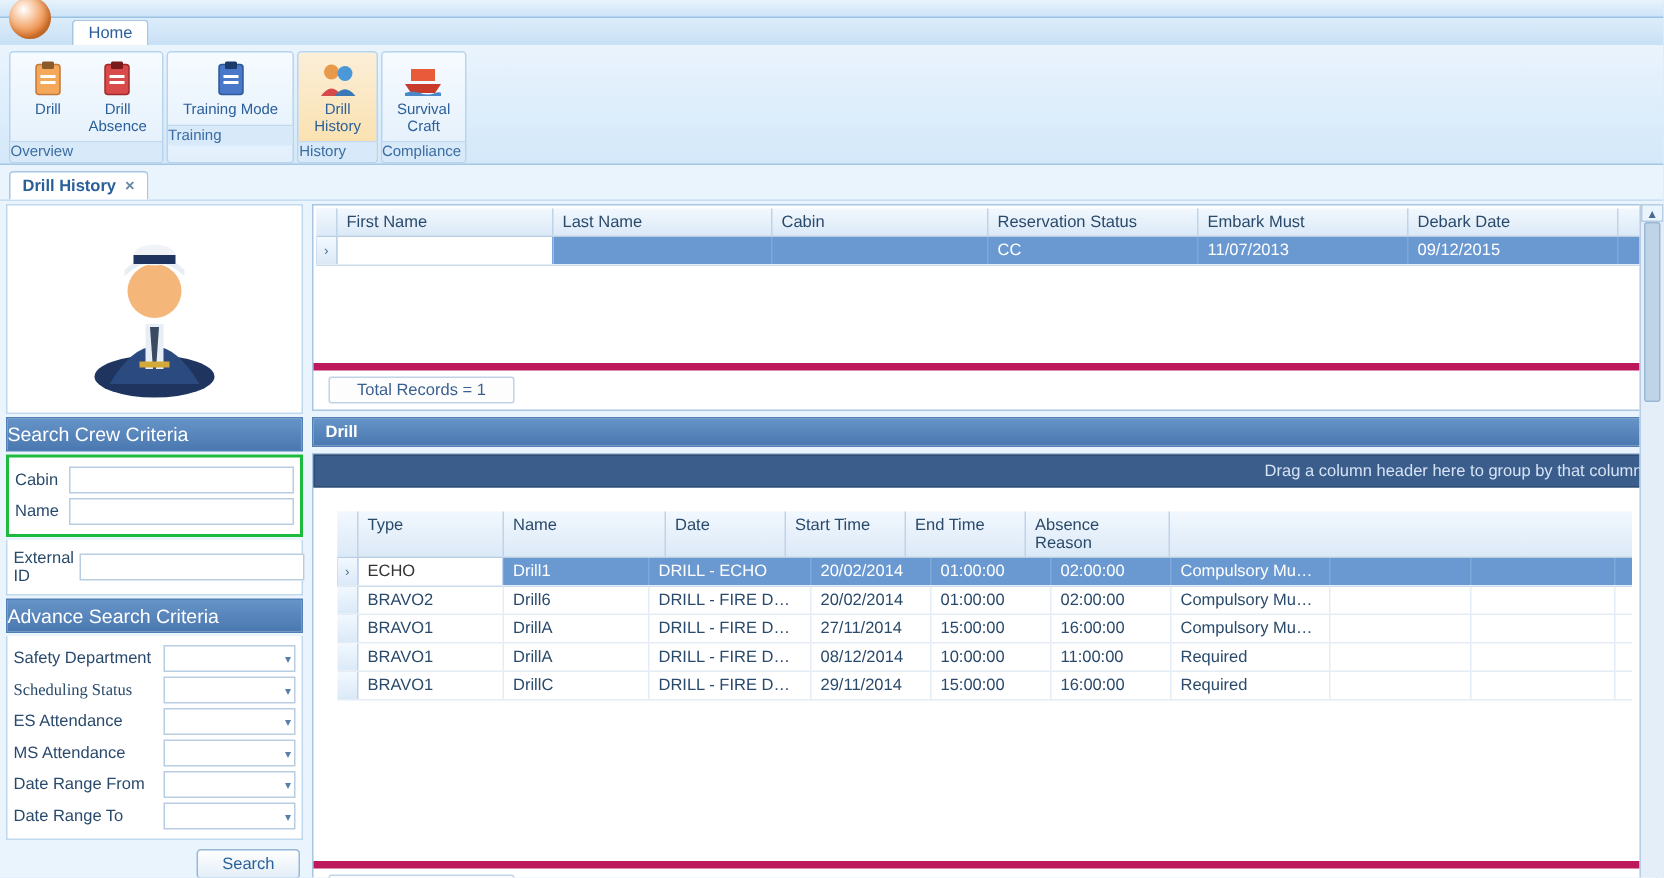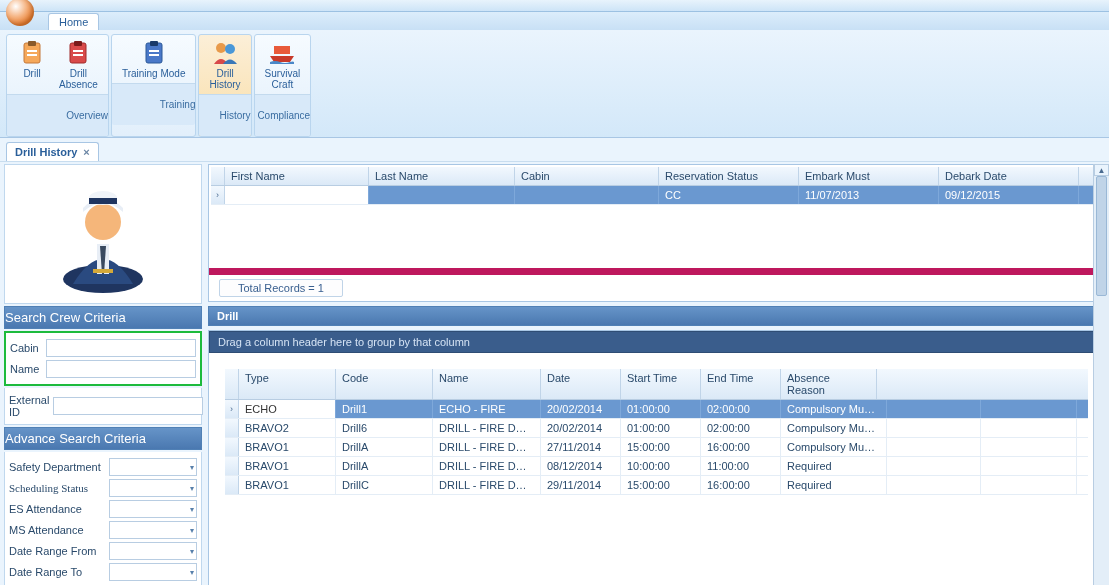--- a/index.html
+++ b/index.html
@@ -11,21 +11,21 @@
   .tabstrip { height: 18px; display: flex; align-items: flex-end; padding-left: 48px; background: linear-gradient(#dcedfb, #c8e0f5); }
   .tab { background: #fff; border: 1px solid #a8c6e4; border-bottom: none; border-radius: 3px 3px 0 0; padding: 2px 10px; font-size: 11px; color: #2a5f9a; }
 
   
   .ribbon { background: linear-gradient(#eaf4fd, #d3e8f9); border-bottom: 1px solid #a8c6e4; padding: 4px 6px 0; display: flex; gap: 2px; }
   .ribbon-group { background: linear-gradient(#f6fbff, #e2effb); border: 1px solid #b9d5ee; border-radius: 3px; display: flex; flex-direction: column; }
   .ribbon-items { display: flex; padding: 2px 4px; }
   .ribbon-btn { display: flex; flex-direction: column; align-items: center; padding: 2px 6px; min-width: 42px; cursor: pointer; border-radius: 2px; }
   .ribbon-icon { width: 28px; height: 28px; display: flex; align-items: center; justify-content: center; }
   .ribbon-label { font-size: 10px; color: #2a5f9a; text-align: center; line-height: 11px; margin-top: 1px; white-space: pre-line; }
-  .ribbon-group-label { font-size: 10px; color: #3a6da1; text-align: right; background: #d8e9f9; border-top: 1px solid #c3daee; padding: 15px 0; border-radius: 0 0 2px 2px; }
+  .ribbon-group-label { font-size: 10px; color: #3a6da1; text-align: left; background: #d8e9f9; border-top: 1px solid #c3daee; padding: 1px 0; border-radius: 0 0 2px 2px; }
 
   .selected-group { background: linear-gradient(#fcefd8, #f9dea8); }
 
   
   .doc-tabs { background: #eaf4fd; padding: 4px 6px 0; display: flex; }
   .doc-tab { background: #fff; border: 1px solid #a8c6e4; border-bottom: none; border-radius: 3px 3px 0 0; padding: 3px 8px; font-size: 11px; font-weight: bold; color: #2a5f9a; display: flex; align-items: center; gap: 6px; }
   .close-x { color: #6a85a4; cursor: pointer; }
 
   .workspace { background: #eaf4fd; border-top: 1px solid #c8ddef; padding: 2px 4px; display: flex; gap: 6px; height: 475px; }
 
@@ -47,25 +47,25 @@
   .right-panel { flex: 1; display: flex; flex-direction: column; gap: 4px; position: relative; }
   .grid-box { background: #fff; border: 1px solid #a8c6e4; }
   .grid-header-row { display: flex; background: linear-gradient(#f2f8fe, #dbe9f7); border-bottom: 1px solid #b8cde2; }
   .grid-header-cell { border-right: 1px solid #c0d4e8; padding: 3px 6px; font-size: 11px; color: #2a4a6b; }
   .grid-row { display: flex; border-bottom: 1px solid #e4edf6; }
   .grid-row.selected { background: #6a98d0; color: #fff; }
   .grid-row.selected .grid-cell { border-right-color: #7ea8da; }
   .grid-cell { border-right: 1px solid #e4edf6; padding: 3px 6px; font-size: 11px; overflow: hidden; white-space: nowrap; text-overflow: ellipsis; }
   .row-handle { width: 14px; background: linear-gradient(#f2f8fe,#dbe9f7); border-right: 1px solid #c0d4e8; display:flex; align-items:center; justify-content:center; font-size:9px; color:#4a6b90; }
 
-  .grid-footer { display: flex; justify-content: flex-start; padding: 4px 10px; border-top: 7px solid #be185d; align-items: center; }
+  .grid-footer { display: flex; justify-content: flex-start; padding: 4px 10px; border-top: 5px solid #be185d; align-items: center; }
   .footer-pill { border: 1px solid #c0d4e8; border-radius: 2px; padding: 2px 18px; font-size: 11px; color: #3a6090; background: #fdfdfe; }
 
   .drill-header { background: linear-gradient(#6694c8, #4a78b0); color: #fff; font-size: 11px; font-weight: bold; padding: 3px 8px; border: 1px solid #5080b5; }
-  .group-hint { background: #3a5d8c; color: #d5e3f4; font-size: 11px; padding: 4px 8px; border: 1px solid #2f4d74; }
+  .group-hint { background: #3a5d8c; color: #d5e3f4; font-size: 11px; padding: 4px 8px; border: 1px solid #2f4d74; text-align: right; }
 
   .scrollbar { position: absolute; right: -4px; top: 0; bottom: 0; width: 16px; background: #e3eef8; border-left: 1px solid #b8cde2; }
   .scroll-thumb { position: absolute; left: 2px; right: 2px; top: 12px; height: 120px; background: #c0d4e8; border: 1px solid #9ab8d6; border-radius: 2px; }
   .scroll-arrow { position:absolute; left:0; right:0; height:12px; display:flex; align-items:center; justify-content:center; font-size:8px; color:#4a6b90; background:#eaf4fd; border:1px solid #b8cde2; }
 
   
   .c1 { width: 144px; } .c2 { width: 146px; } .c3 { width: 144px; } .c4 { width: 140px; } .c5 { width: 140px; } .c6 { width: 140px; }
   
   .d1 { width: 97px; } .d2 { width: 97px; } .d3 { width: 108px; } .d4 { width: 80px; } .d5 { width: 80px; } .d6 { width: 80px; } .d7 { width: 106px; } .d8 { width: 94px; } .d9 { width: 96px; }
 
@@ -277,33 +277,32 @@
     </div>
 
     <div class="drill-header">Drill</div>
 
     <div class="grid-box" style="flex:1; display:flex; flex-direction:column;">
       <div class="group-hint">Drag a column header here to group by that column</div>
       <div style="padding:16px; flex:1;">
         <div class="grid-header-row">
           <div class="row-handle"></div>
           <div class="grid-header-cell d1">Type</div>
-          <div class="grid-header-cell d2">Code</div>
           <div class="grid-header-cell d3">Name</div>
           <div class="grid-header-cell d4">Date</div>
           <div class="grid-header-cell d5">Start Time</div>
           <div class="grid-header-cell d6">End Time</div>
           <div class="grid-header-cell d9">Absence Reason</div>
         </div>
         <div id="drill-rows">
             <div class="grid-row selected">
               <div class="row-handle">›</div>
               <div class="grid-cell d1" style="background:#fff;color:#333;">ECHO</div>
               <div class="grid-cell d2">Drill1</div>
-              <div class="grid-cell d3">ECHO - FIRE</div>
+              <div class="grid-cell d3">DRILL - ECHO</div>
               <div class="grid-cell d4">20/02/2014</div>
               <div class="grid-cell d5">01:00:00</div>
               <div class="grid-cell d6">02:00:00</div>
               <div class="grid-cell d7">Compulsory Must At...</div>
               <div class="grid-cell d8"></div>
               <div class="grid-cell d9"></div>
             </div>
             <div class="grid-row">
               <div class="row-handle"></div>
               <div class="grid-cell d1">BRAVO2</div>

